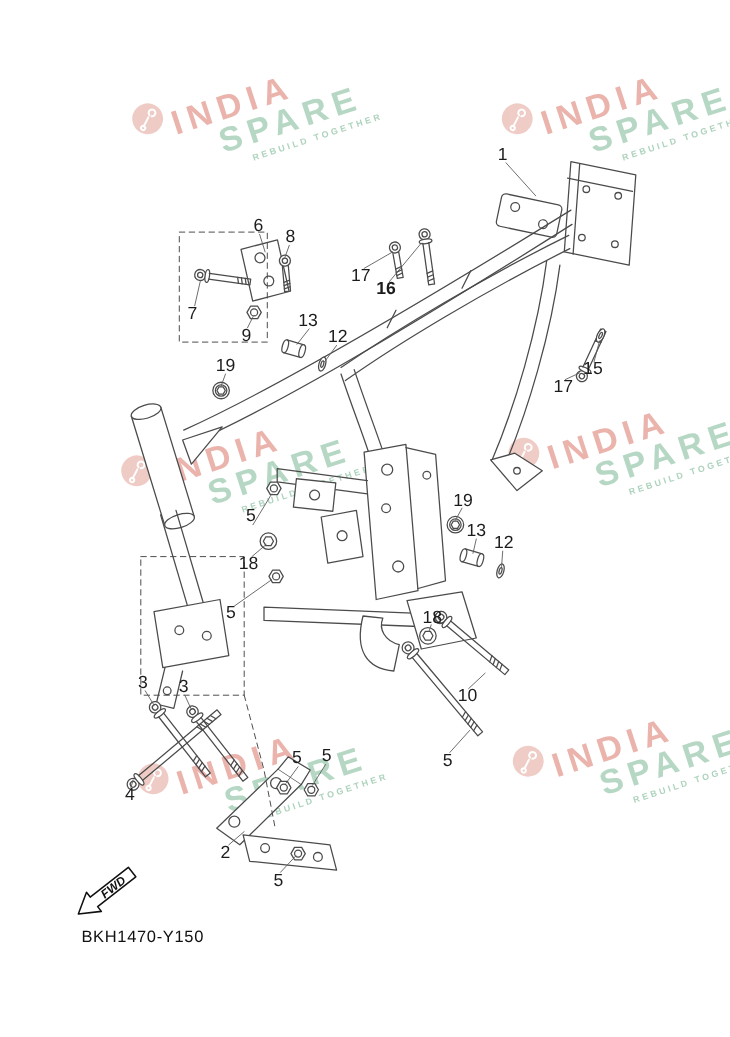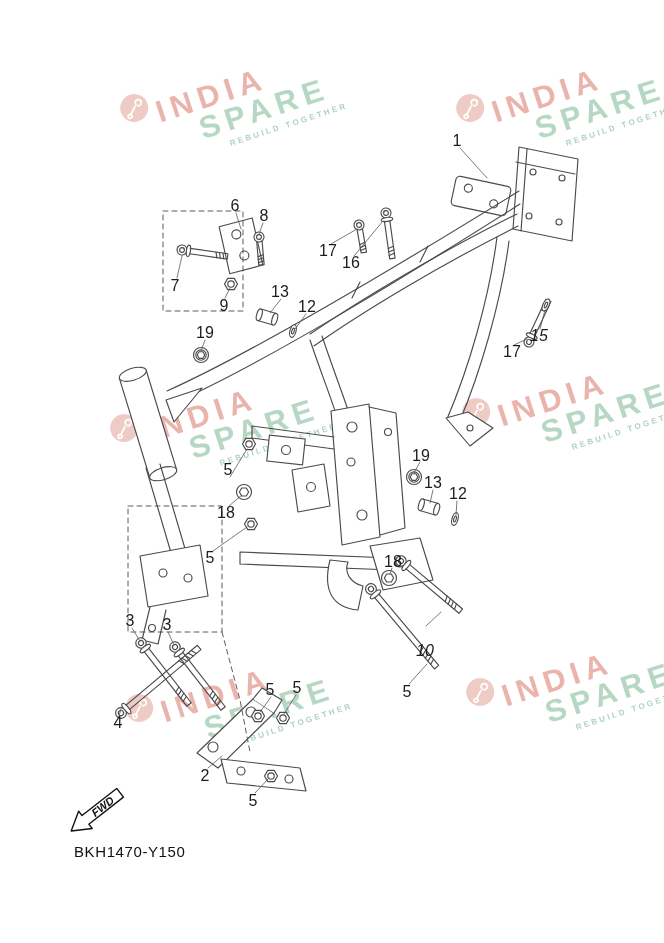--- a/index.html
+++ b/index.html
@@ -304,32 +304,32 @@
 
   <div class="layer">
       <div class="callout" style="left: 457px; top: 141px;">1</div>
       <div class="callout" style="left: 235px; top: 206px;">6</div>
       <div class="callout" style="left: 264px; top: 216px;">8</div>
       <div class="callout" style="left: 175px; top: 286px;">7</div>
       <div class="callout" style="left: 224px; top: 306px;">9</div>
       <div class="callout" style="left: 280px; top: 292px;">13</div>
       <div class="callout" style="left: 307px; top: 307px;">12</div>
       <div class="callout" style="left: 328px; top: 251px;">17</div>
-      <div class="callout" style="left: 351px; top: 263px;">16</div>
+      <div class="callout" style="left: 351px; top: 263px; font-weight: bold;">16</div>
       <div class="callout" style="left: 205px; top: 333px;">19</div>
       <div class="callout" style="left: 512px; top: 352px;">17</div>
-      <div class="callout" style="left: 539px; top: 336px; font-style: italic;">15</div>
+      <div class="callout" style="left: 539px; top: 336px;">15</div>
       <div class="callout" style="left: 228px; top: 470px;">5</div>
       <div class="callout" style="left: 226px; top: 513px;">18</div>
       <div class="callout" style="left: 210px; top: 558px;">5</div>
       <div class="callout" style="left: 421px; top: 456px;">19</div>
       <div class="callout" style="left: 433px; top: 483px;">13</div>
       <div class="callout" style="left: 458px; top: 494px;">12</div>
       <div class="callout" style="left: 393px; top: 562px;">18</div>
-      <div class="callout" style="left: 425px; top: 651px; font-style: italic;">10</div>
+      <div class="callout" style="left: 425px; top: 633px;">10</div>
       <div class="callout" style="left: 407px; top: 692px;">5</div>
       <div class="callout" style="left: 130px; top: 621px;">3</div>
       <div class="callout" style="left: 167px; top: 625px;">3</div>
       <div class="callout" style="left: 118px; top: 723px;">4</div>
       <div class="callout" style="left: 205px; top: 776px;">2</div>
       <div class="callout" style="left: 270px; top: 690px;">5</div>
       <div class="callout" style="left: 297px; top: 688px;">5</div>
       <div class="callout" style="left: 253px; top: 801px;">5</div>
     </div>
 

